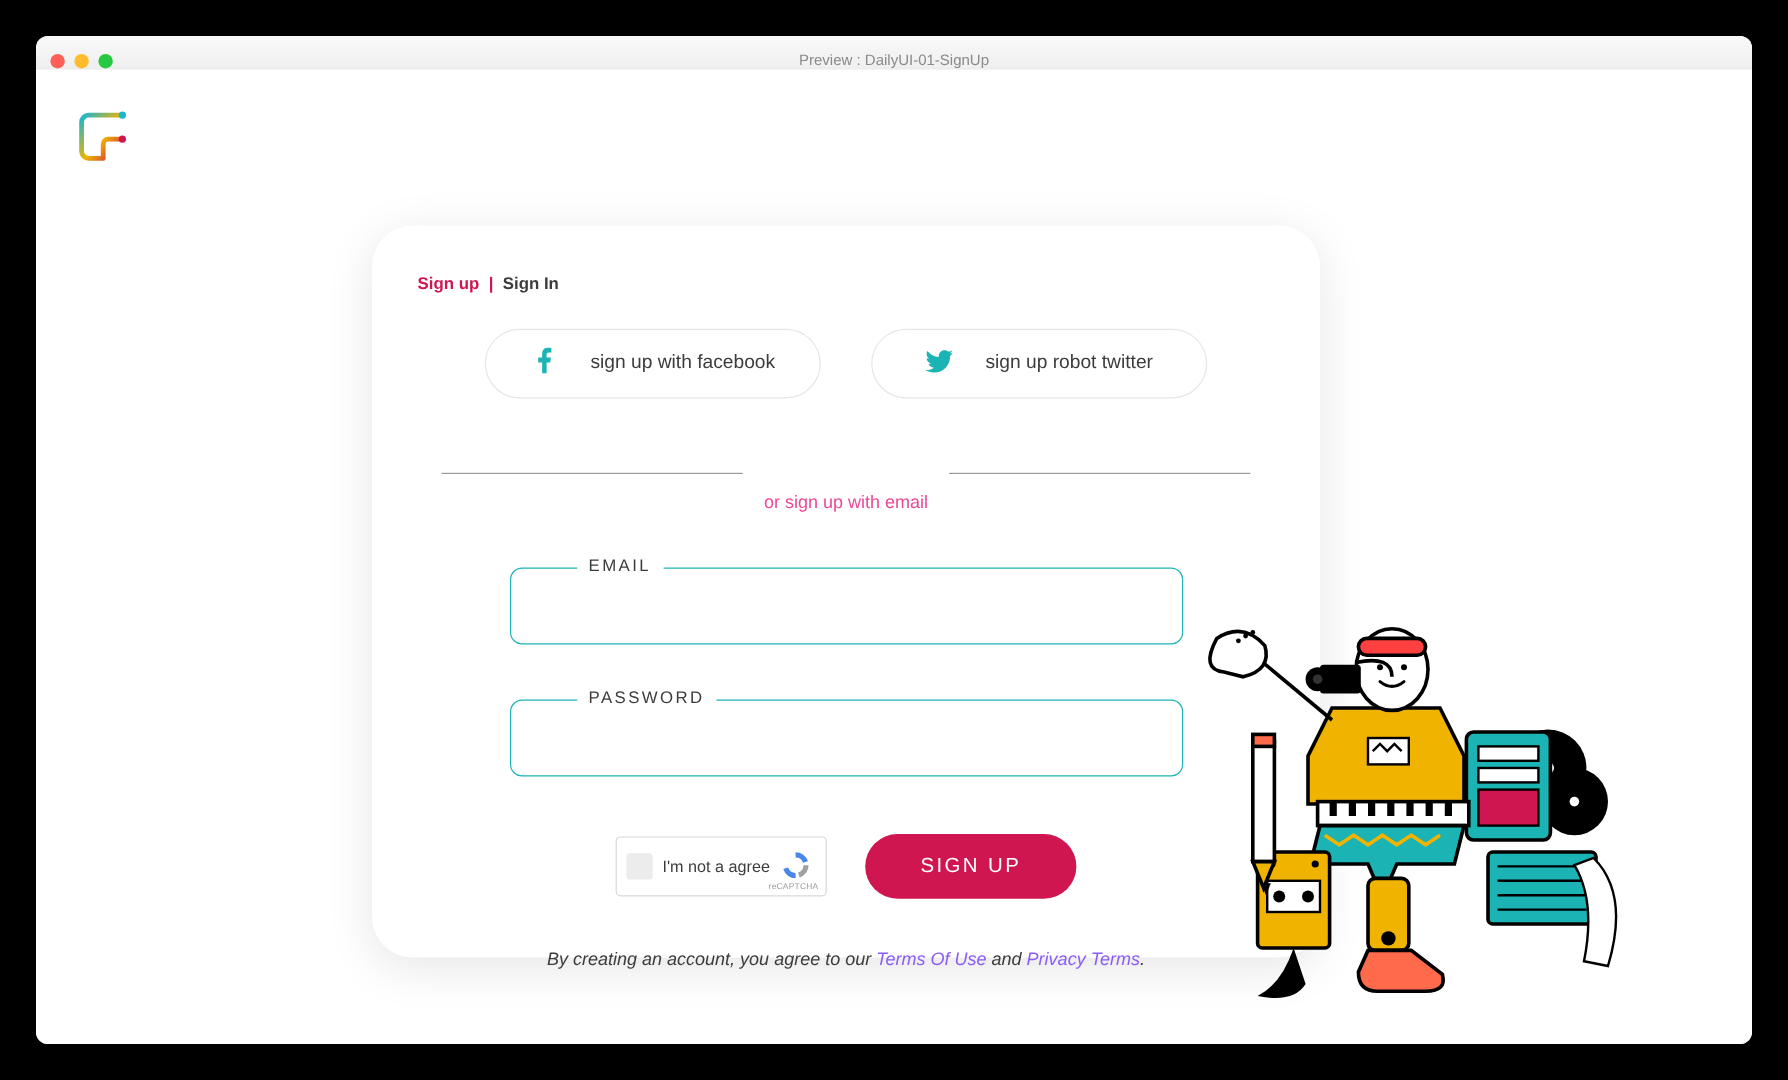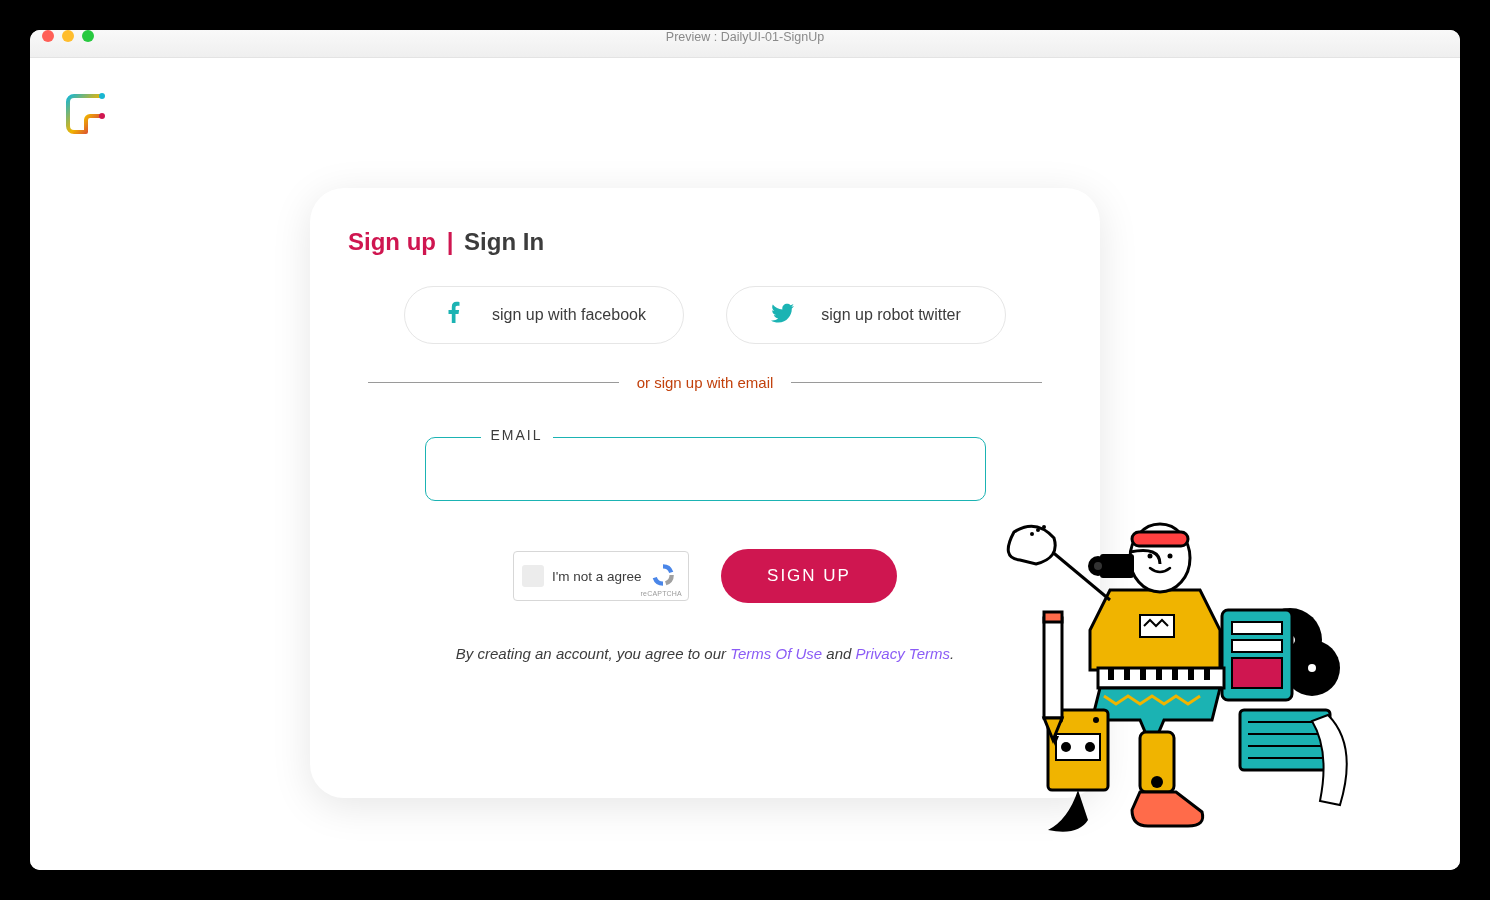--- a/index.html
+++ b/index.html
@@ -23,21 +23,21 @@
     background:#fff;
     border-radius:10px;
     box-shadow:0 20px 60px rgba(0,0,0,.35);
     overflow:hidden;
   }
   .titlebar {
     height:28px;
     background:linear-gradient(#f9f9f9,#efefef);
     border-bottom:1px solid #e3e3e3;
     display:flex;
-    align-items:flex-start;
+    align-items:flex-end;
     position:relative;
   }
   .traffic {
     display:flex;
     gap:8px;
     margin-left:12px;
   }
   .traffic span {
     width:12px;height:12px;border-radius:50%;
     display:inline-block;
@@ -84,21 +84,21 @@
     left:280px;
     width:790px;
     height:610px;
     background:#fff;
     border-radius:34px;
     box-shadow:0 8px 40px rgba(0,0,0,.10);
     padding:40px 38px 28px;
   }
 
   .tabs {
-    font-size:24px;
+    font-size:14px;
     font-weight:700;
   }
   .tab-active { color:#cf1650; }
   .tab-sep    { color:#cf1650; padding:0 4px; }
   .tab-other  { color:#3c3c3c; cursor:pointer; }
 
   .social-row {
     display:flex;
     justify-content:center;
     gap:42px;
@@ -126,21 +126,22 @@
     margin:30px 20px 0;
   }
   .divider .line {
     flex:1;
     height:1px;
     background:#9a9a9a;
   }
   .divider .txt {
     padding:0 18px;
     font-size:15px;
-    color:#c2410c;
+    color:#ec4899;
+    margin-top:48px;
   }
 
   
   .field-wrap {
     width:561px;
     margin:46px auto 0;
     position:relative;
   }
   .field-wrap + .field-wrap { margin-top:46px; }
   .field-label {
@@ -290,20 +291,24 @@
         <span class="line"></span>
         <span class="txt">or sign up with email</span>
         <span class="line"></span>
       </div>
 
       <div class="field-wrap">
         <span class="field-label">EMAIL</span>
         <input class="field-input" type="text" value="" style="">
       </div>
 
+      <div class="field-wrap">
+        <span class="field-label">PASSWORD</span>
+        <input class="field-input" type="password" value="" style="">
+      </div>
 
       <div class="action-row">
         <div class="captcha">
           <span class="captcha-box"></span>
           <span>I'm not a agree</span>
           <span>
             <svg viewBox="0 0 24 24">
               <path fill="#4a86e8" d="M12 2a10 10 0 0 1 9.5 6.9l-3.8 1.2A6 6 0 0 0 12 6V2z"></path>
               <path fill="#a0a0a0" d="M22 12a10 10 0 0 1-6.9 9.5l-1.2-3.8A6 6 0 0 0 18 12h4z"></path>
               <path fill="#4a86e8" d="M12 22A10 10 0 0 1 2.5 15l3.8-1.2A6 6 0 0 0 12 18v4z"></path>

